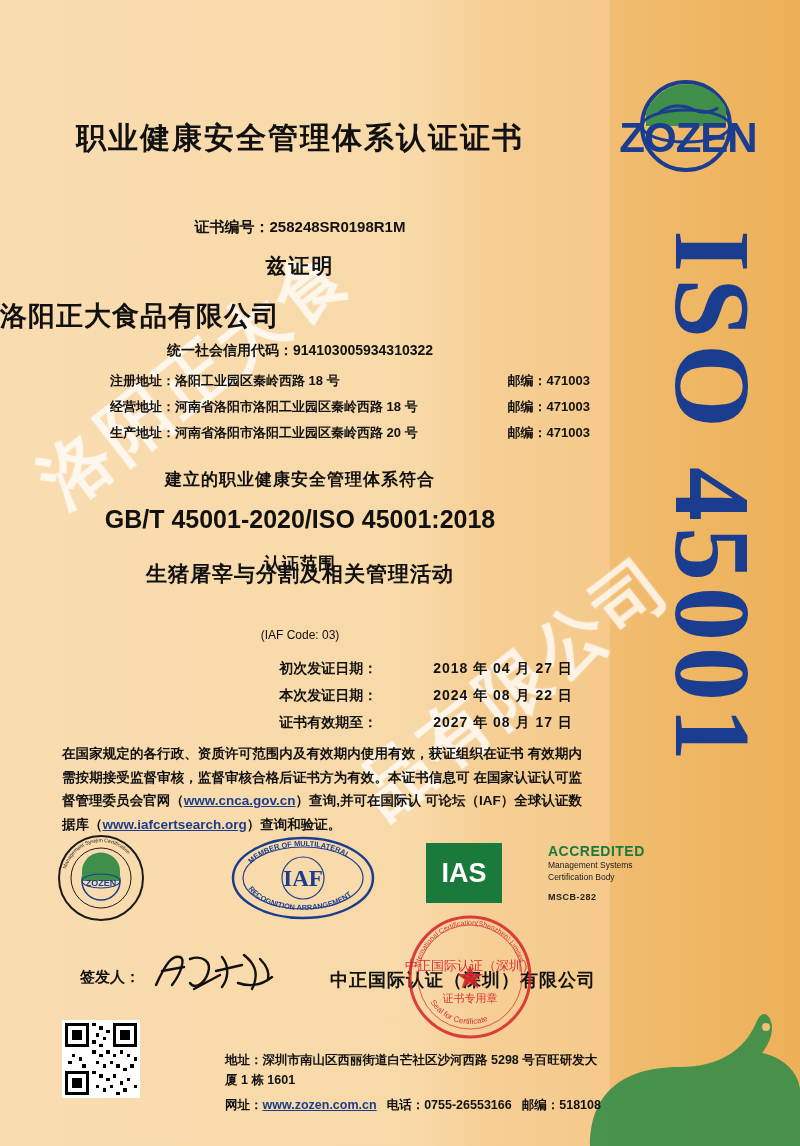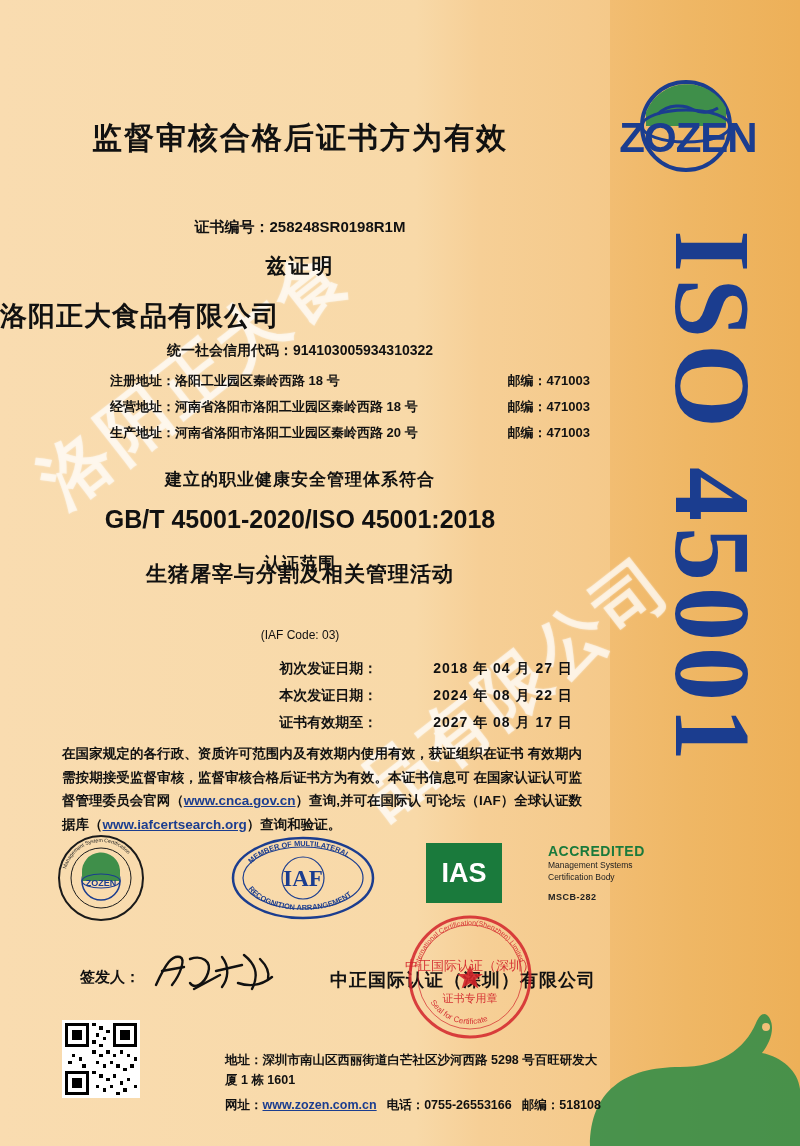--- a/index.html
+++ b/index.html
@@ -168,21 +168,21 @@
       <circle cx="88" cy="48" r="44" fill="none" stroke="#1b3d8f" stroke-width="4"></circle>
       <path d="M48,34 A44,44 0 0,1 128,30 L128,48 L48,48 Z" fill="#3f8f4a"></path>
       <path d="M60,36 C70,26 86,26 96,32 C104,36 114,34 120,30" fill="none" stroke="#1b3d8f" stroke-width="3"></path>
       <ellipse cx="88" cy="48" rx="44" ry="16" fill="none" stroke="#1b3d8f" stroke-width="3"></ellipse>
     </svg>
     <div class="logo-text">ZOZEN</div>
   </div>
 
   <div class="iso-vert">ISO 45001</div>
 
-  <div class="title">监督审核合格后证书方为有效</div>
+  <div class="title">职业健康安全管理体系认证证书</div>
 
   <div class="row-cert-no">
     <span>证书编号：</span><span>258248SR0198R1M</span>
   </div>
 
   <div class="row-hereby">兹证明</div>
   <div class="row-company">洛阳正大食品有限公司</div>
   <div class="row-credit">统一社会信用代码：914103005934310322</div>
 
   <div class="addr-block">

